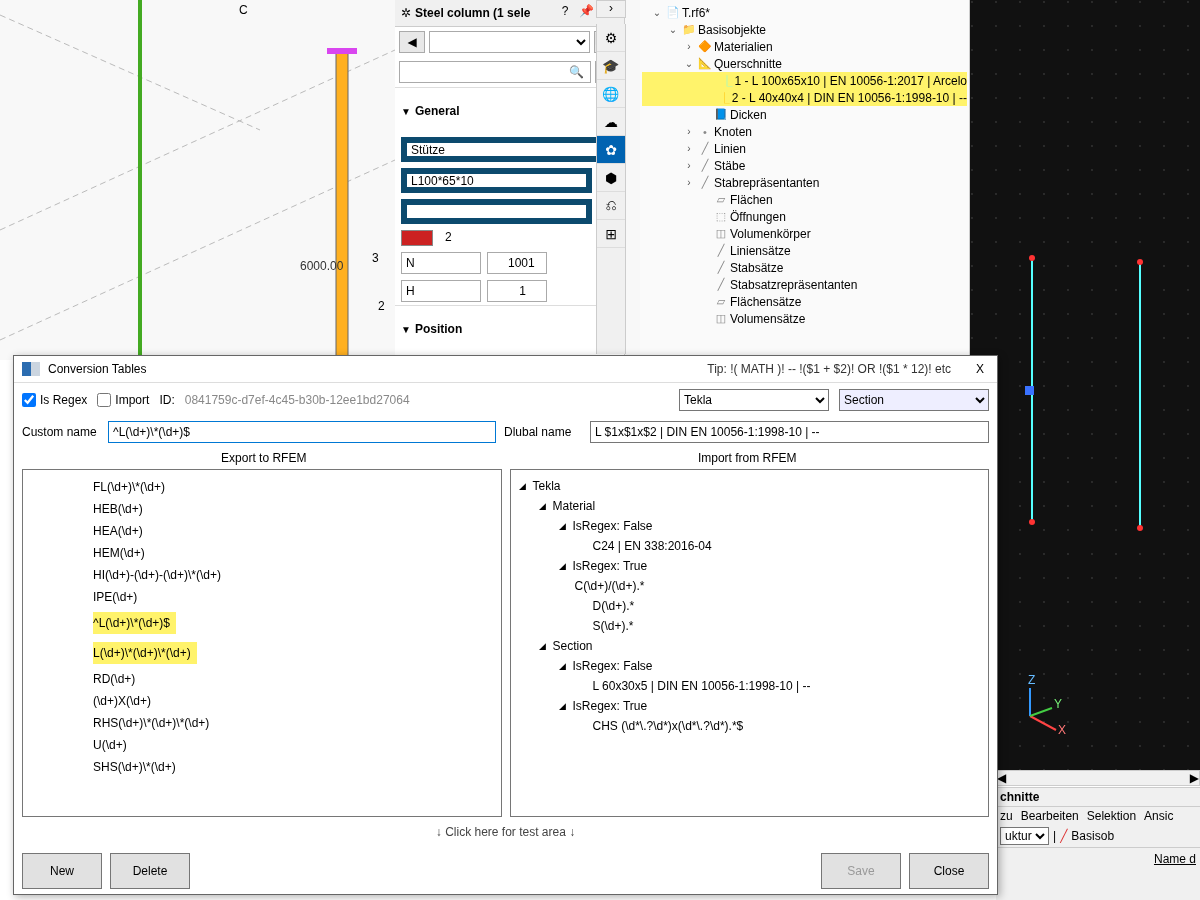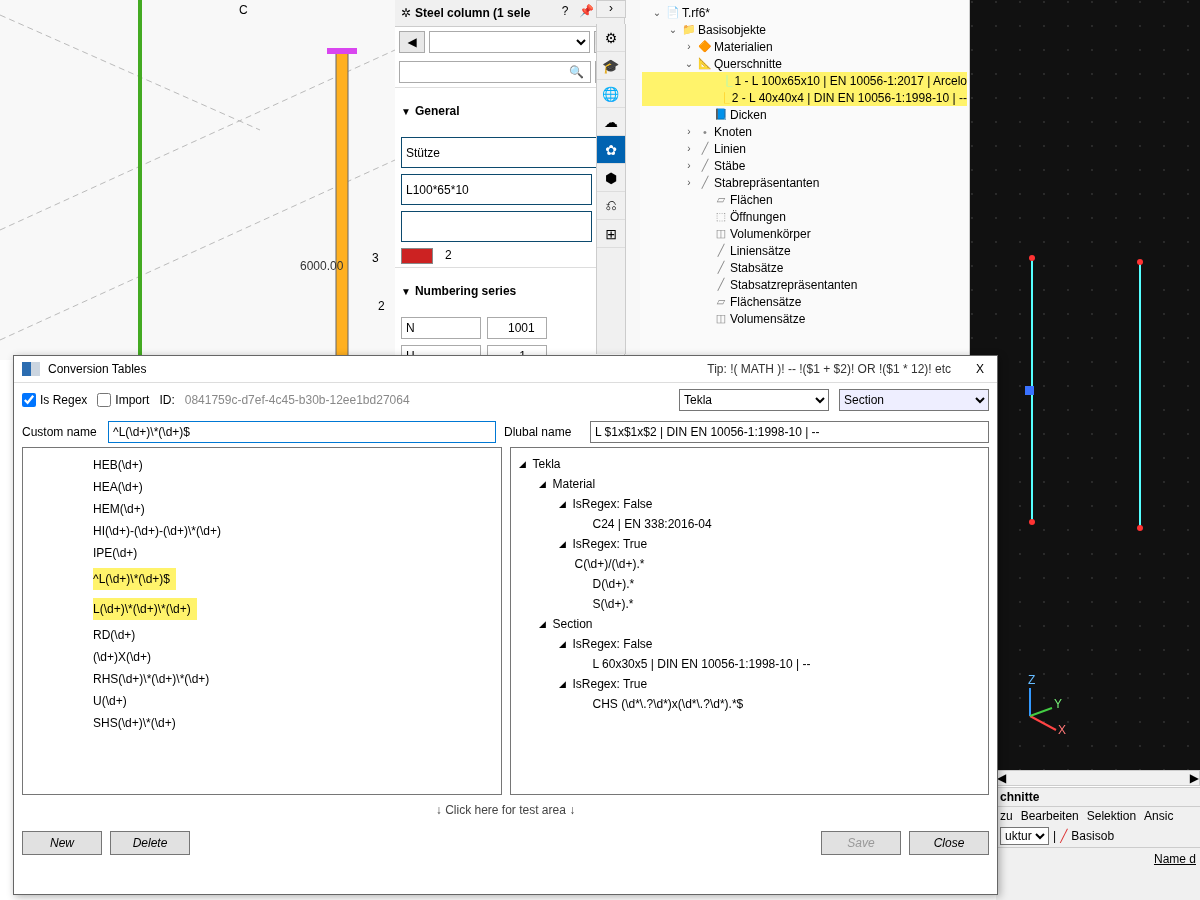--- a/index.html
+++ b/index.html
@@ -18,21 +18,21 @@
 .props-toolbar .nav-btn { width: 26px; height: 22px; background: #e8e8e8; border: 1px solid #aaa; display: flex; align-items: center; justify-content: center; }
 .props-toolbar select { flex: 1; height: 22px; border: 1px solid #aaa; }
 .props-toolbar .save-btn { width: 26px; height: 22px; background: #e8e8e8; border: 1px solid #aaa; }
 .props-search { display: flex; padding: 4px; gap: 4px; }
 .props-search .search-box { flex: 1; display: flex; border: 1px solid #aaa; height: 22px; }
 .props-search .search-box input { flex: 1; border: none; padding: 0 4px; }
 .props-search .filt-btn { width: 26px; height: 22px; background: #e8e8e8; border: 1px solid #aaa; display:flex; align-items:center; justify-content:center; }
 .section-head { padding: 16px 6px; font-weight: 600; border-top: 1px solid #ddd; display: flex; align-items: center; gap: 4px; }
 .section-head::before { content: "▼"; font-size: 10px; }
 .prop-row { display: flex; padding: 3px 6px; gap: 4px; }
-.prop-row input { flex: 1; height: 31px; border: 1px solid #0c4a6e; padding: 0 4px; }
+.prop-row input { flex: 1; height: 25px; border: 6px solid #0c4a6e; padding: 0 4px; }
 .prop-row .dots { width: 22px; height: 22px; border: 1px solid #aaa; background: #f0f0f0; text-align: center; line-height: 20px; }
 .prop-row .color-swatch { width: 32px; height: 16px; border: 1px solid #888; }
 .num-row { display: flex; padding: 3px 6px; gap: 6px; }
 .num-row .lbl { width: 80px; border: 1px solid #aaa; height: 22px; padding: 0 4px; line-height: 20px; }
 .num-row .val { width: 60px; border: 1px solid #aaa; height: 22px; padding: 0 20px; line-height: 20px; text-align: right; }
 .pos-row { display: flex; padding: 3px 6px; gap: 6px; align-items: center; }
 .pos-row .cube { width: 20px; height: 20px; border: 1px solid #aaa; background: #ddd; border-radius: 3px; }
 .pos-row select { width: 80px; height: 22px; border: 1px solid #aaa; }
 .pos-row .mm { width: 70px; text-align: right; border: 1px solid #aaa; height: 22px; padding: 0 4px; line-height: 20px; }
 
@@ -81,21 +81,21 @@
 .dlg-headers div { flex: 1; text-align: center; }
 .dlg-lists { display: flex; height: 348px; padding: 0 8px; gap: 8px; }
 .list-box { flex: 1; border: 1px solid #767676; overflow-y: scroll; padding: 6px 0; position: relative; }
 .list-item { padding: 4px 10px 4px 70px; }
 .list-item.hl { background: #fff36b; display: inline-block; margin-left: 70px; padding-left: 0; padding-right: 6px; }
 .list-item.hl-wrap { padding: 4px 10px 4px 0; }
 .tree-item { padding: 3px 6px; display: flex; align-items: center; gap: 4px; }
 .tree-item .tw { width: 12px; text-align: center; font-size: 9px; }
 .dlg-test { text-align: center; padding: 8px; color: #444; }
 .dlg-buttons { display: flex; padding: 6px 8px; gap: 8px; }
-.dlg-buttons button { width: 80px; height: 24px; border: 1px solid #767676; background: #e1e1e1; cursor: pointer; font-style: italic; }
+.dlg-buttons button { width: 80px; height: 36px; border: 1px solid #767676; background: #e1e1e1; cursor: pointer; }
 .dlg-buttons .spacer { flex: 1; }
 .dlg-buttons button:disabled { color: #999; }
 
 select { background: #fff; }
 input[type=checkbox] { width: 14px; height: 14px; }
 </style>
 </head>
 <body>
 
 <div class="viewport-left">
@@ -142,21 +142,20 @@
       <div class="dots">⋯</div>
     </div>
   <div class="prop-row">
       <input style="">
       <div class="dots">⋯</div>
     </div>
   <div class="prop-row">
       <div class="color-swatch" style="background:#c22"></div>
       <span style="padding-left:8px">2</span>
     </div>
-  <div class="section-head">Numbering series</div>
   <div class="num-row">
       <div class="lbl">N</div>
       <div class="val">1001</div>
     </div>
   <div class="num-row">
       <div class="lbl">H</div>
       <div class="val">1</div>
     </div>
   <div class="section-head">Position</div>
   <div class="pos-row">
@@ -349,22 +348,27 @@
     <div class="spacer"></div>
     <select><option>Tekla</option></select>
     <select style="background:#eef"><option>Section</option></select>
   </div>
   <div class="dlg-row2">
     <span class="lbl">Custom name</span>
     <input class="cn" value="^L(\d+)\*(\d+)$" style="">
     <span class="lbl">Dlubal name</span>
     <input class="dn" value="L $1x$1x$2 | DIN EN 10056-1:1998-10 | --" style="">
   </div>
+  <div class="dlg-headers">
+    <div>Export to RFEM</div>
+    <div>Import from RFEM</div>
+  </div>
   <div class="dlg-lists">
     <div class="list-box" id="export-list">
+        <div class="list-item">FL(\d+)\*(\d+)</div>
         <div class="list-item">HEB(\d+)</div>
         <div class="list-item">HEA(\d+)</div>
         <div class="list-item">HEM(\d+)</div>
         <div class="list-item">HI(\d+)-(\d+)-(\d+)\*(\d+)</div>
         <div class="list-item">IPE(\d+)</div>
         <div class="list-item hl-wrap"><span class="list-item hl">^L(\d+)\*(\d+)$</span></div>
         <div class="list-item hl-wrap"><span class="list-item hl">L(\d+)\*(\d+)\*(\d+)</span></div>
         <div class="list-item">RD(\d+)</div>
         <div class="list-item">(\d+)X(\d+)</div>
         <div class="list-item">RHS(\d+)\*(\d+)\*(\d+)</div>

